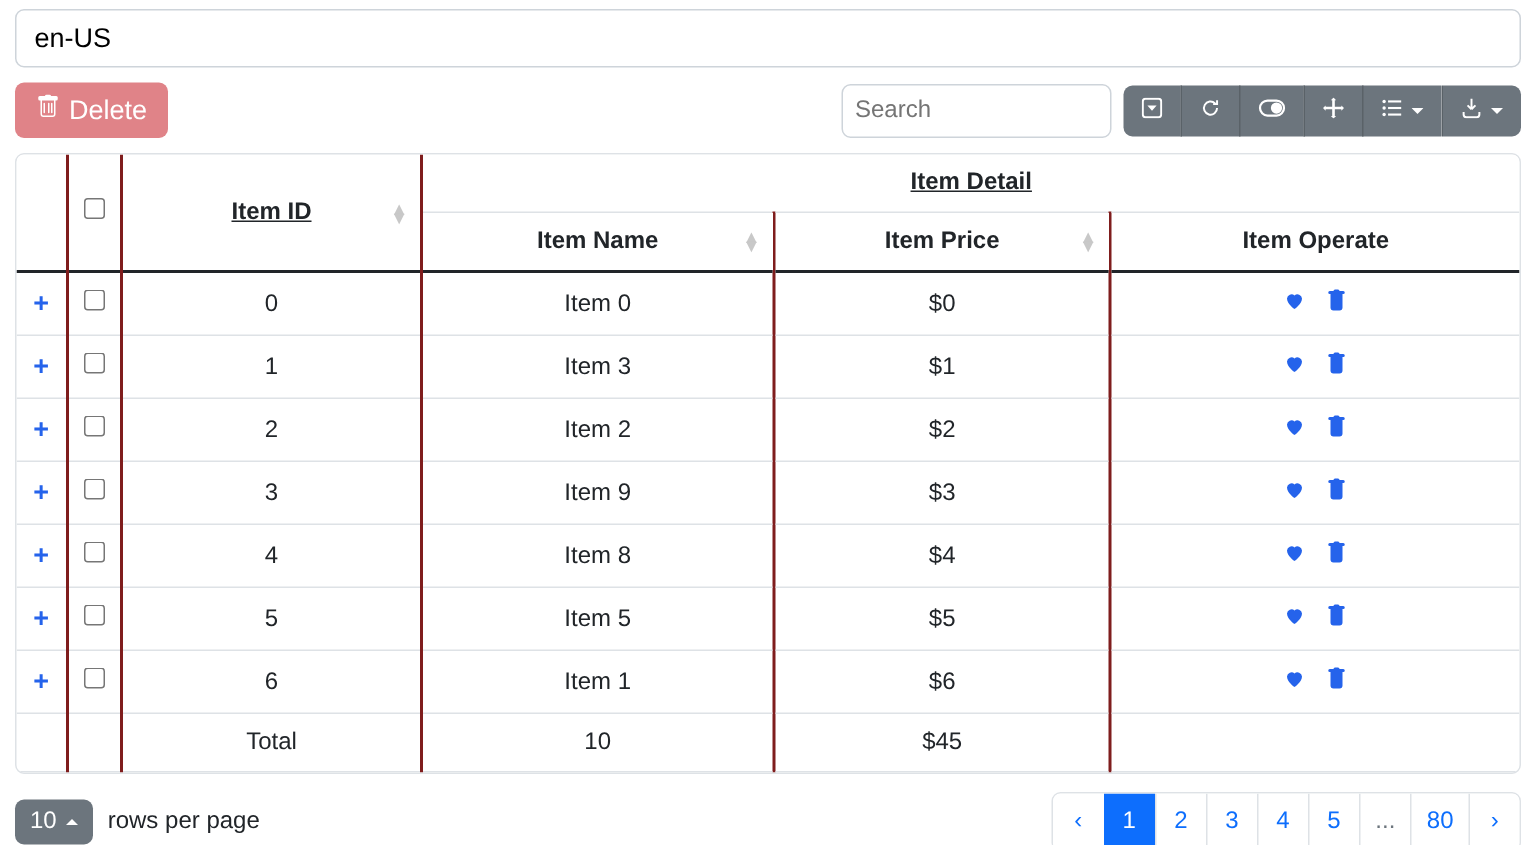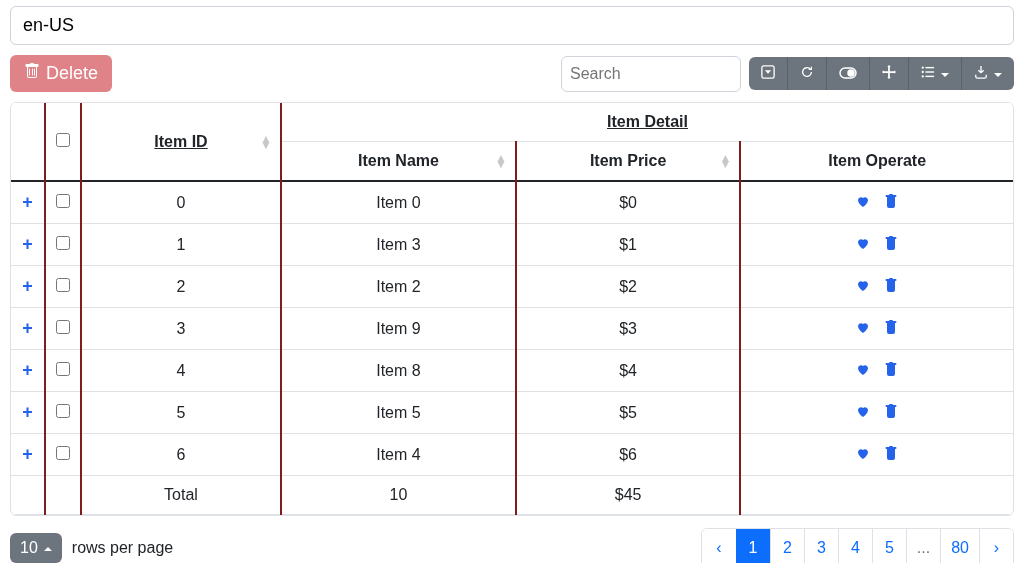--- a/index.html
+++ b/index.html
@@ -238,21 +238,21 @@
               <span><svg width="16" height="16" viewBox="0 0 16 16">
                   <path d="M5.5 5.5a.5.5 0 01.5.5v6a.5.5 0 01-1 0V6a.5.5 0 01.5-.5zm3 0a.5.5 0 01.5.5v6a.5.5 0 01-1 0V6a.5.5 0 01.5-.5zm2.5.5a.5.5 0 00-1 0v6a.5.5 0 001 0V6z"></path>
                   <path d="M13.5 3a1 1 0 01-1 1H12v9a2 2 0 01-2 2H6a2 2 0 01-2-2V4h-.5a1 1 0 010-2H6a1 1 0 011-1h2a1 1 0 011 1h2.5a1 1 0 011 1z"></path>
                 </svg></span>
             </span></td>
         </tr>
         <tr>
           <td><span class="expand-btn">+</span></td>
           <td><input type="checkbox" style=""></td>
           <td>6</td>
-          <td>Item 4</td>
+          <td>Item 1</td>
           <td>$6</td>
           <td><span class="op-icons">
               <span><svg width="16" height="16" viewBox="0 0 16 16">
                   <path d="M8 14s-5-3.33-5-7a3 3 0 015-2 3 3 0 015 2c0 3.67-5 7-5 7z"></path>
                 </svg></span>
               <span><svg width="16" height="16" viewBox="0 0 16 16">
                   <path d="M5.5 5.5a.5.5 0 01.5.5v6a.5.5 0 01-1 0V6a.5.5 0 01.5-.5zm3 0a.5.5 0 01.5.5v6a.5.5 0 01-1 0V6a.5.5 0 01.5-.5zm2.5.5a.5.5 0 00-1 0v6a.5.5 0 001 0V6z"></path>
                   <path d="M13.5 3a1 1 0 01-1 1H12v9a2 2 0 01-2 2H6a2 2 0 01-2-2V4h-.5a1 1 0 010-2H6a1 1 0 011-1h2a1 1 0 011 1h2.5a1 1 0 011 1z"></path>
                 </svg></span>
             </span></td>

